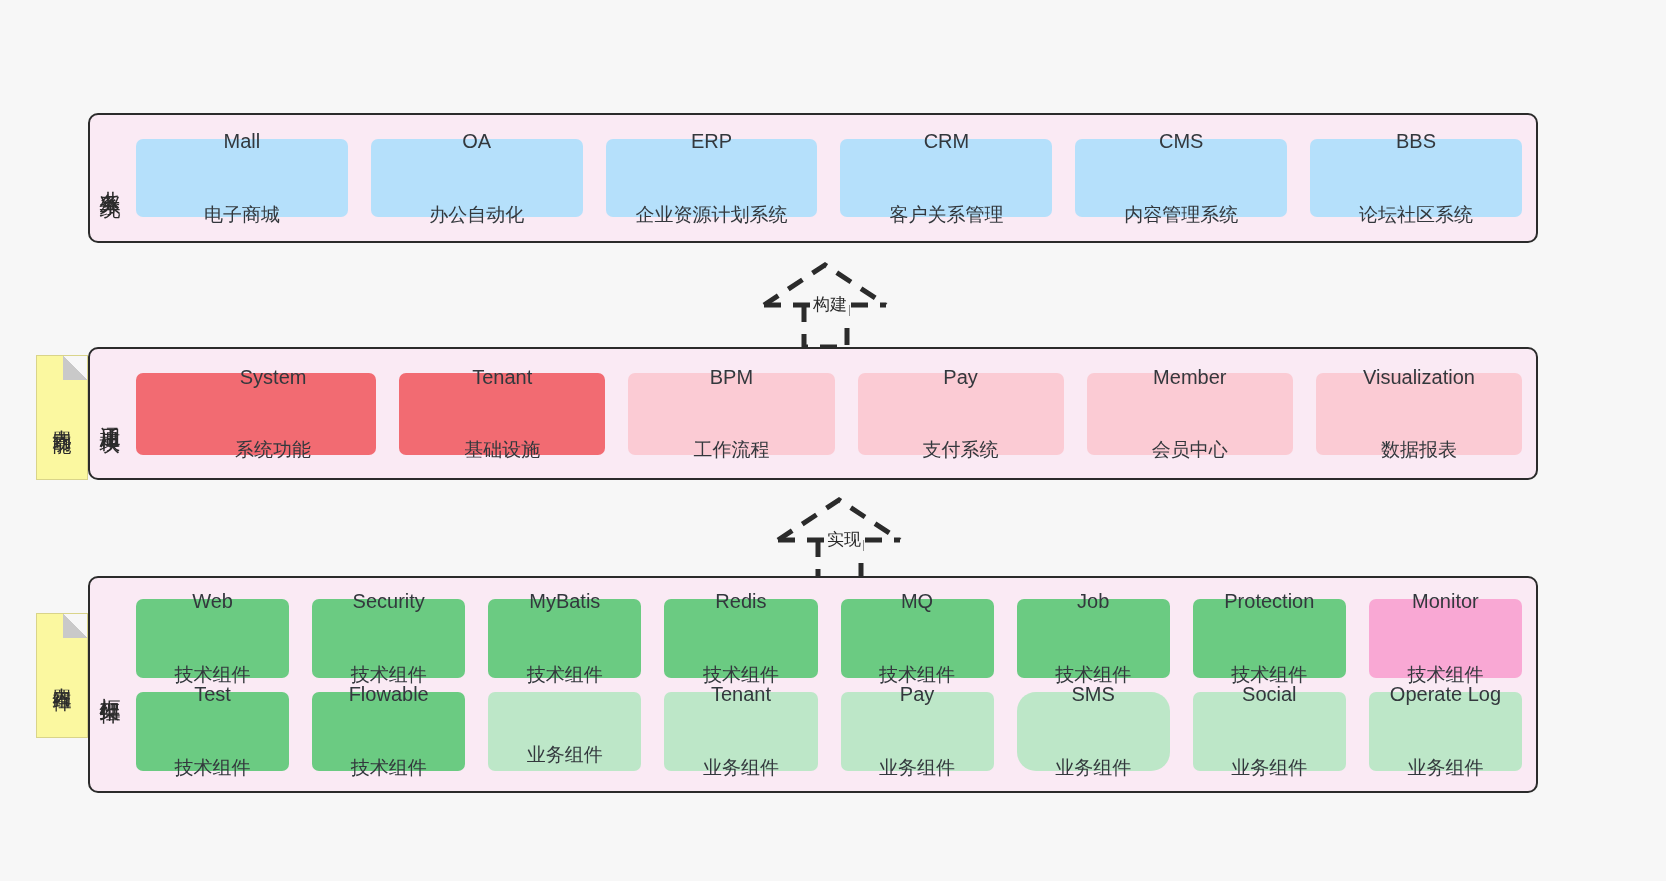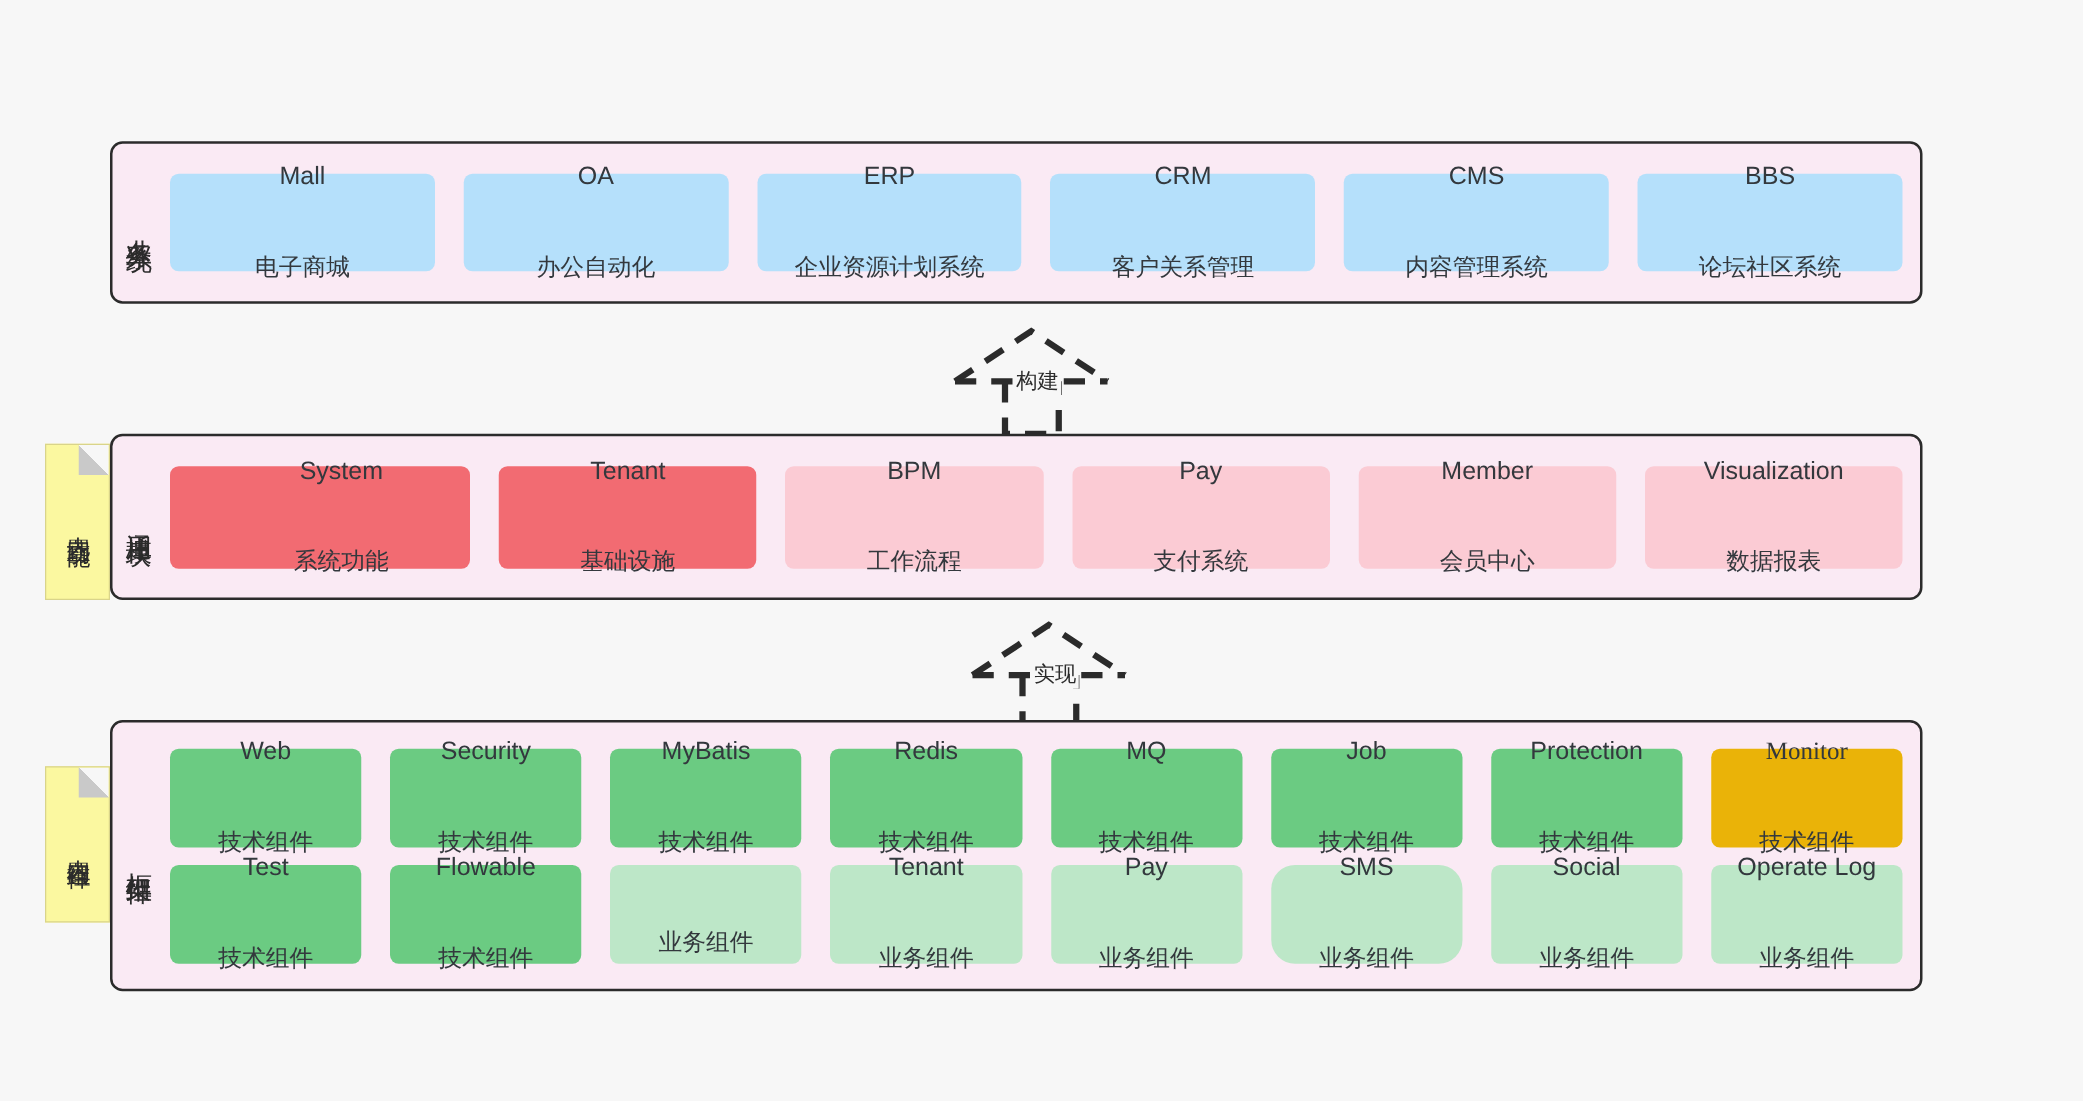--- a/index.html
+++ b/index.html
@@ -220,21 +220,21 @@
           <span class="cn">技术组件</span>
         </div>
         <div class="cell" style="background: rgb(107, 203, 130);">
           <span class="en">Job</span>
           <span class="cn">技术组件</span>
         </div>
         <div class="cell" style="background: rgb(107, 203, 130);">
           <span class="en">Protection</span>
           <span class="cn">技术组件</span>
         </div>
-        <div class="cell" style="background: #eab308; font-family: Liberation Serif, serif;">
+        <div class="cell" style="background: #f9a8d4;">
           <span class="en">Monitor</span>
           <span class="cn">技术组件</span>
         </div>
       </div>
 
       <div class="row">
         <div class="cell" style="background: rgb(107, 203, 130);">
           <span class="en">Test</span>
           <span class="cn">技术组件</span>
         </div>

